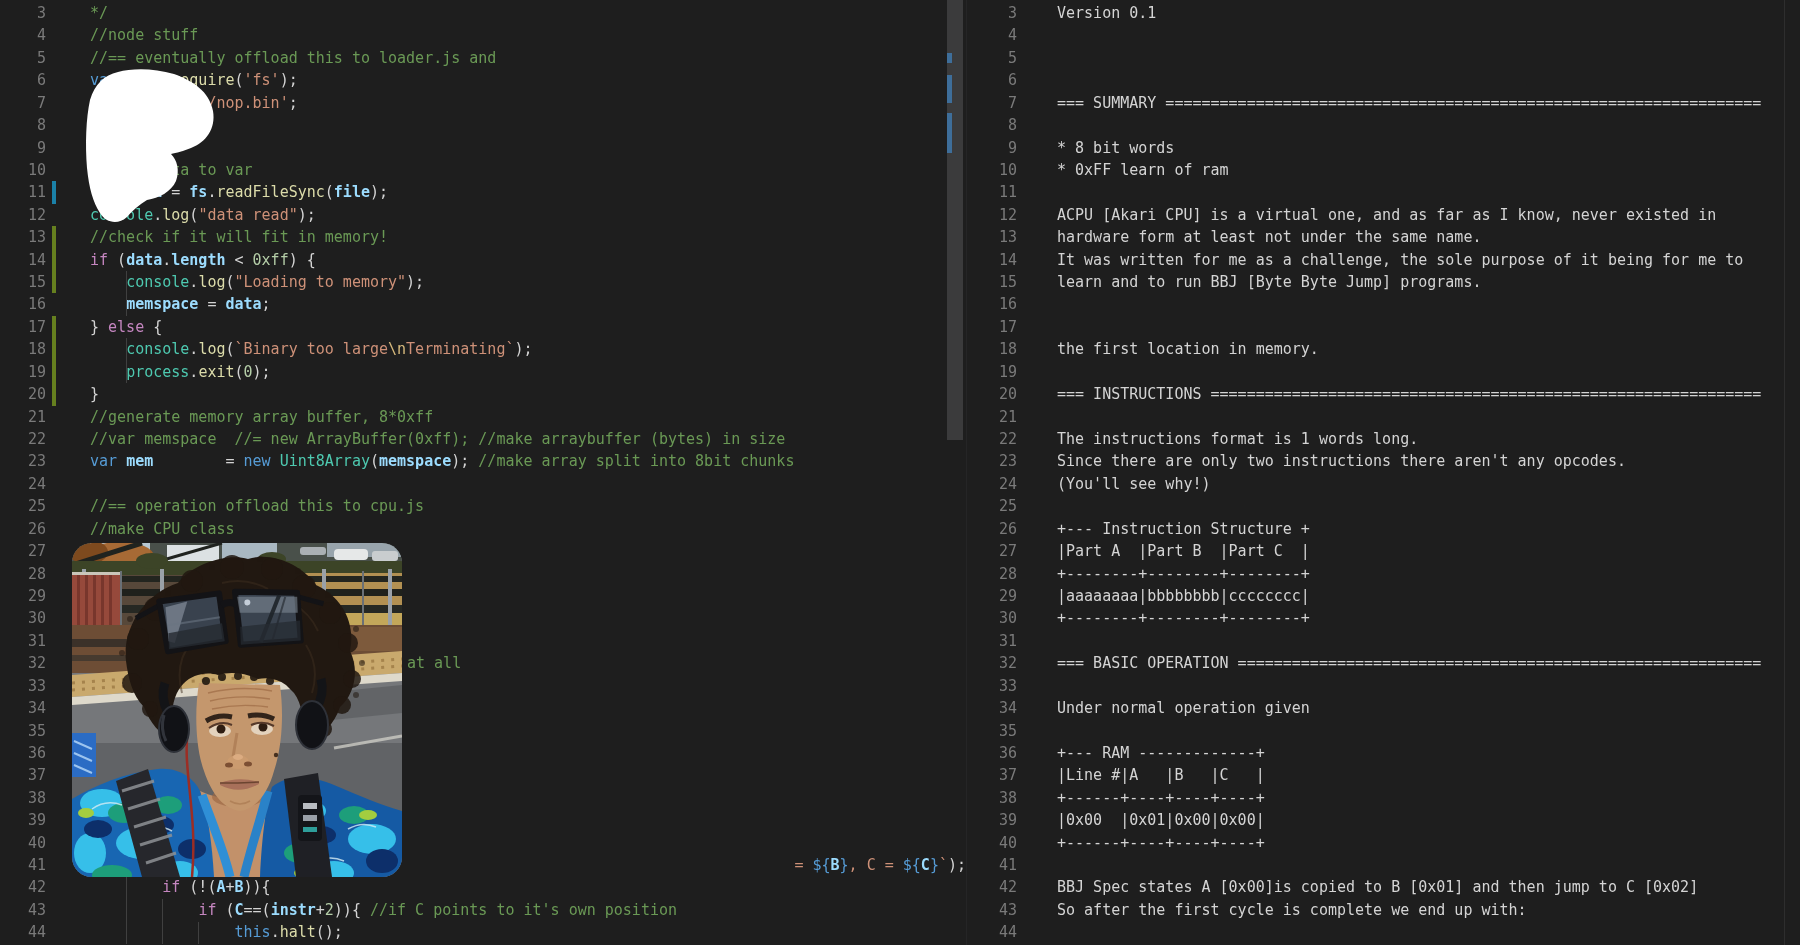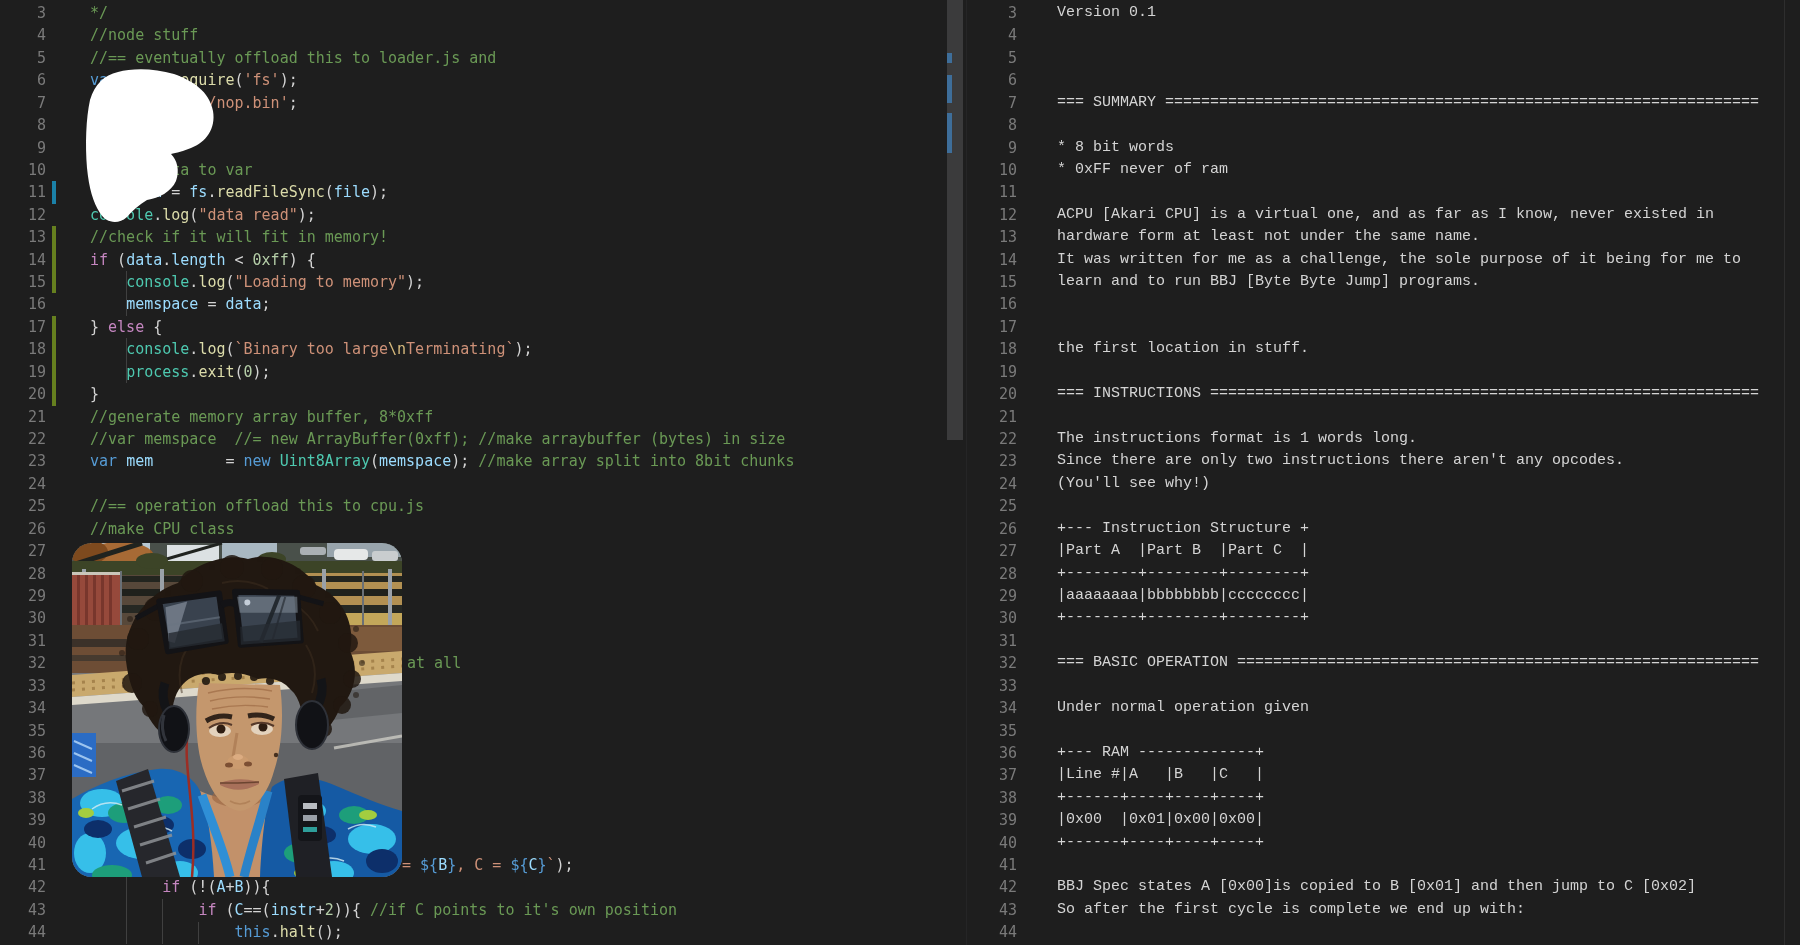--- a/index.html
+++ b/index.html
@@ -13,28 +13,28 @@
   .editor-left{left:0;width:966px;}
   .editor-right{left:966px;width:834px;border-left:1px solid var(--c-divider,#252526);}
   .lines{position:absolute;top:2px;left:0;right:0;}
   .row{position:relative;height:22.43px;line-height:22.43px;white-space:pre;}
   .ln{position:absolute;left:0;top:0;width:46px;text-align:right;color:var(--c-line_number,#7a7a7a);}
   .editor-right .ln{width:50px;}
   .git{position:absolute;left:52px;top:0;width:4px;height:100%;}
   .git-a{background:var(--c-git_added,#66801f);}
   .git-m{background:var(--c-git_modified,#1b81a8);}
   .code{display:block;margin-left:90px;color:var(--c-text,#d4d4d4);}
-  .editor-right .code{font-family:Liberation Mono, monospace;}
+  .editor-right .code{}
   .tk-c{color:var(--c-comment,#6a9955);}
   .tk-k{color:var(--c-keyword,#569cd6);}
   .tk-x{color:var(--c-control,#c586c0);}
   .tk-s{color:var(--c-string,#ce9178);}
   .tk-e{color:var(--c-escape,#d7ba7d);}
   .tk-f{color:var(--c-function,#dcdcaa);}
-  .tk-v{color:var(--c-variable,#9cdcfe);}
+  .tk-v{color:var(--c-variable,#9cdcfe);font-weight:bold;}
   .tk-t{color:var(--c-class,#4ec9b0);}
   .tk-n{color:var(--c-number,#b5cea8);}
   .tk-p{color:var(--c-text,#d4d4d4);}
   .indent-guide{position:absolute;width:1px;background:var(--c-indent_guide,#404040);}
   .scroll-slider{position:absolute;left:947px;top:0;width:16px;background:var(--c-scrollbar,#3b3b3c);}
   .ruler-mark{position:absolute;left:947px;width:5px;background:var(--c-overview_mark,#3e6e9a);}
   .edge-line{position:absolute;left:1784px;top:0;width:1px;height:945px;background:#2e2e2e;}
   .blob-overlay{position:absolute;left:0;top:0;pointer-events:none;}
   .photo{
     position:absolute;left:72px;top:543px;width:330px;height:334px;
@@ -80,21 +80,21 @@
         <div class="row"><span class="ln">31</span><span class="code"></span></div>
         <div class="row"><span class="ln">32</span><span class="code" style="padding-left: 317px;"><span class="tk-c">at all</span></span></div>
         <div class="row"><span class="ln">33</span><span class="code"></span></div>
         <div class="row"><span class="ln">34</span><span class="code"></span></div>
         <div class="row"><span class="ln">35</span><span class="code"></span></div>
         <div class="row"><span class="ln">36</span><span class="code"></span></div>
         <div class="row"><span class="ln">37</span><span class="code"></span></div>
         <div class="row"><span class="ln">38</span><span class="code"></span></div>
         <div class="row"><span class="ln">39</span><span class="code"></span></div>
         <div class="row"><span class="ln">40</span><span class="code"></span></div>
-        <div class="row"><span class="ln">41</span><span class="code" style="padding-left: 312px;"><span class="tk-s">= </span><span class="tk-k">${</span><span class="tk-v">B</span><span class="tk-k">}</span><span class="tk-s">, C = </span><span class="tk-k">${</span><span class="tk-v">C</span><span class="tk-k">}</span><span class="tk-s">`</span><span class="tk-p">);</span></span></div>
+        <div class="row"><span class="ln">41</span><span class="code" style="padding-left: 312px; text-align: right;"><span class="tk-s">= </span><span class="tk-k">${</span><span class="tk-v">B</span><span class="tk-k">}</span><span class="tk-s">, C = </span><span class="tk-k">${</span><span class="tk-v">C</span><span class="tk-k">}</span><span class="tk-s">`</span><span class="tk-p">);</span></span></div>
         <div class="row"><span class="ln">42</span><span class="code"><span class="tk-p">        </span><span class="tk-x">if</span><span class="tk-p"> (!(</span><span class="tk-v">A</span><span class="tk-p">+</span><span class="tk-v">B</span><span class="tk-p">)){</span></span></div>
         <div class="row"><span class="ln">43</span><span class="code"><span class="tk-p">            </span><span class="tk-x">if</span><span class="tk-p"> (</span><span class="tk-v">C</span><span class="tk-p">==(</span><span class="tk-v">instr</span><span class="tk-p">+</span><span class="tk-n">2</span><span class="tk-p">)){ </span><span class="tk-c">//if C points to it's own position</span></span></div>
         <div class="row"><span class="ln">44</span><span class="code"><span class="tk-p">                </span><span class="tk-k">this</span><span class="tk-p">.</span><span class="tk-f">halt</span><span class="tk-p">();</span></span></div>
       </div>
 
     <svg class="blob-overlay" width="966" height="945" viewBox="0 0 966 945">
       <path fill="#ffffff" d="M 118 72
         C 132 68, 154 68, 174 74
         C 193 81, 209 91, 213 111
         C 216 129, 206 142, 191 148
@@ -311,29 +311,29 @@
 
   <section class="editor editor-right">
     <div class="lines">
         <div class="row"><span class="ln">3</span><span class="code tk-p">Version 0.1</span></div>
         <div class="row"><span class="ln">4</span><span class="code tk-p"></span></div>
         <div class="row"><span class="ln">5</span><span class="code tk-p"></span></div>
         <div class="row"><span class="ln">6</span><span class="code tk-p"></span></div>
         <div class="row"><span class="ln">7</span><span class="code tk-p">=== SUMMARY ==================================================================</span></div>
         <div class="row"><span class="ln">8</span><span class="code tk-p"></span></div>
         <div class="row"><span class="ln">9</span><span class="code tk-p">* 8 bit words</span></div>
-        <div class="row"><span class="ln">10</span><span class="code tk-p">* 0xFF never of ram</span></div>
+        <div class="row"><span class="ln">10</span><span class="code tk-p">* 0xFF learn of ram</span></div>
         <div class="row"><span class="ln">11</span><span class="code tk-p"></span></div>
         <div class="row"><span class="ln">12</span><span class="code tk-p">ACPU [Akari CPU] is a virtual one, and as far as I know, never existed in</span></div>
         <div class="row"><span class="ln">13</span><span class="code tk-p">hardware form at least not under the same name.</span></div>
         <div class="row"><span class="ln">14</span><span class="code tk-p">It was written for me as a challenge, the sole purpose of it being for me to</span></div>
         <div class="row"><span class="ln">15</span><span class="code tk-p">learn and to run BBJ [Byte Byte Jump] programs.</span></div>
         <div class="row"><span class="ln">16</span><span class="code tk-p"></span></div>
         <div class="row"><span class="ln">17</span></div>
-        <div class="row"><span class="ln">18</span><span class="code tk-p">the first location in stuff.</span></div>
+        <div class="row"><span class="ln">18</span><span class="code tk-p">the first location in memory.</span></div>
         <div class="row"><span class="ln">19</span><span class="code tk-p"></span></div>
         <div class="row"><span class="ln">20</span><span class="code tk-p">=== INSTRUCTIONS =============================================================</span></div>
         <div class="row"><span class="ln">21</span><span class="code tk-p"></span></div>
         <div class="row"><span class="ln">22</span><span class="code tk-p">The instructions format is 1 words long.</span></div>
         <div class="row"><span class="ln">23</span><span class="code tk-p">Since there are only two instructions there aren't any opcodes.</span></div>
         <div class="row"><span class="ln">24</span><span class="code tk-p">(You'll see why!)</span></div>
         <div class="row"><span class="ln">25</span><span class="code tk-p"></span></div>
         <div class="row"><span class="ln">26</span><span class="code tk-p">+--- Instruction Structure +</span></div>
         <div class="row"><span class="ln">27</span><span class="code tk-p">|Part A  |Part B  |Part C  |</span></div>
         <div class="row"><span class="ln">28</span><span class="code tk-p">+--------+--------+--------+</span></div>

